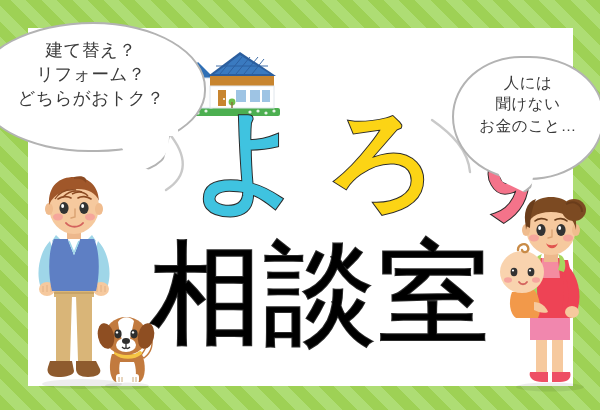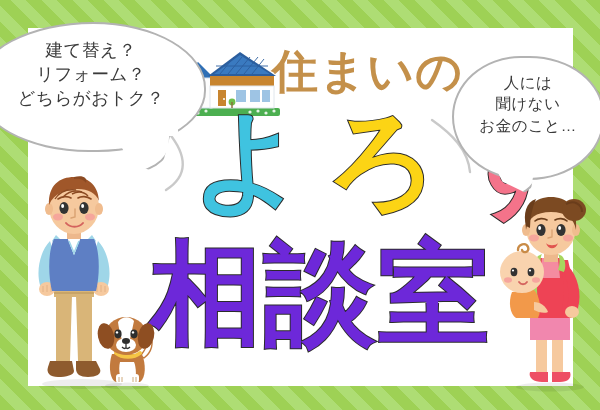--- a/index.html
+++ b/index.html
@@ -98,22 +98,22 @@
     -webkit-text-stroke:2px #2b2b2b;
     paint-order:stroke fill;
     line-height:.95;
   }
   .ch-yo{color:#3FC3E0;}
   .ch-ro{color:#FCD415;}
   .ch-zu{color:#F4738A;}
 
   .soudanshitsu{
     position:absolute;top:238px;left:150px;
-    font-size:112px;font-weight:bold;
-    color:#6d28d9;
+    font-size:112px;font-weight:normal;
+    color:#000000;
     -webkit-text-stroke:2px #2b2b2b;
     paint-order:stroke fill;
     letter-spacing:2px;line-height:1;
     white-space:nowrap;
   }
 
   
   #house{position:absolute;left:172px;top:44px;width:112px;height:78px;}
 
   
@@ -177,21 +177,20 @@
     <circle cx="52" cy="55" r="1" fill="#fff"></circle>
     <g fill="#9EC4E4">
       <rect x="64" y="46" width="10" height="12"></rect>
         <rect x="78" y="46" width="10" height="12"></rect>
       <rect x="90" y="46" width="8" height="12"></rect>
     </g>
     <circle cx="60" cy="58" r="3.4" fill="#6FBF4B"></circle>
     <rect x="59.3" y="58" width="1.4" height="6" fill="#8a6a3a"></rect>
   </svg>
 
-  <div class="head-sumai">住まいの</div>
 
   <div class="yorozu">
     <span class="ch-yo">よ</span>
     <span class="ch-ro">ろ</span>
     <span class="ch-zu">ず</span>
   </div>
 
   <div class="soudanshitsu">相談室</div>
 
   <div class="bubble" id="bubble-left"></div>

